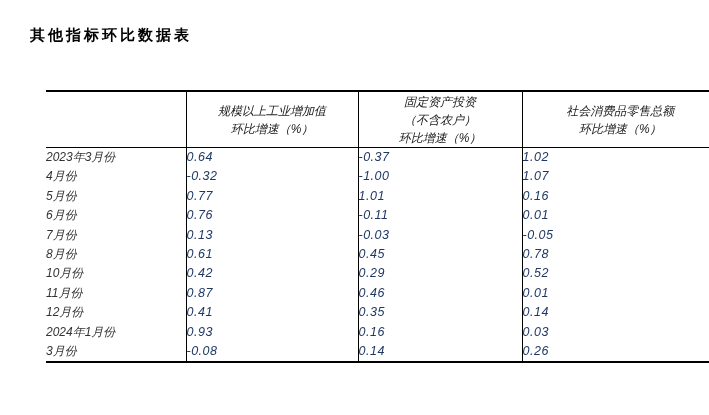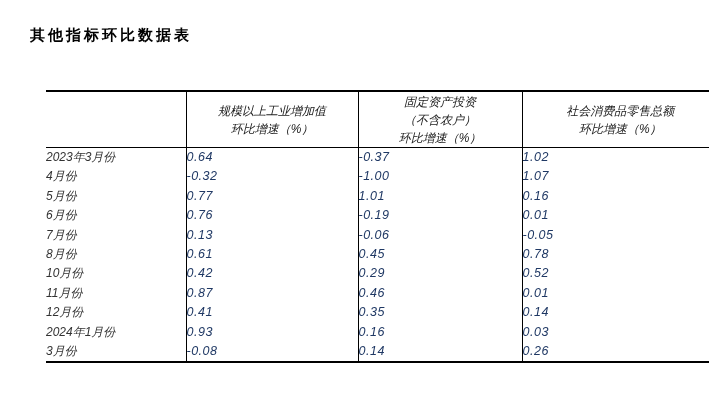--- a/index.html
+++ b/index.html
@@ -118,27 +118,27 @@
     </tr>
     <tr>
       <td class="period">5月份</td>
       <td class="num c2 bl">0.77</td>
       <td class="num c3 bl">1.01</td>
       <td class="num c4 bl">0.16</td>
     </tr>
     <tr>
       <td class="period">6月份</td>
       <td class="num c2 bl">0.76</td>
-      <td class="num c3 bl">-0.19</td>
+      <td class="num c3 bl">-0.11</td>
       <td class="num c4 bl">0.01</td>
     </tr>
     <tr>
       <td class="period">7月份</td>
       <td class="num c2 bl">0.13</td>
-      <td class="num c3 bl">-0.06</td>
+      <td class="num c3 bl">-0.03</td>
       <td class="num c4 bl">-0.05</td>
     </tr>
     <tr>
       <td class="period">8月份</td>
       <td class="num c2 bl">0.61</td>
       <td class="num c3 bl">0.45</td>
       <td class="num c4 bl">0.78</td>
     </tr>
     <tr>
       <td class="period">10月份</td>

